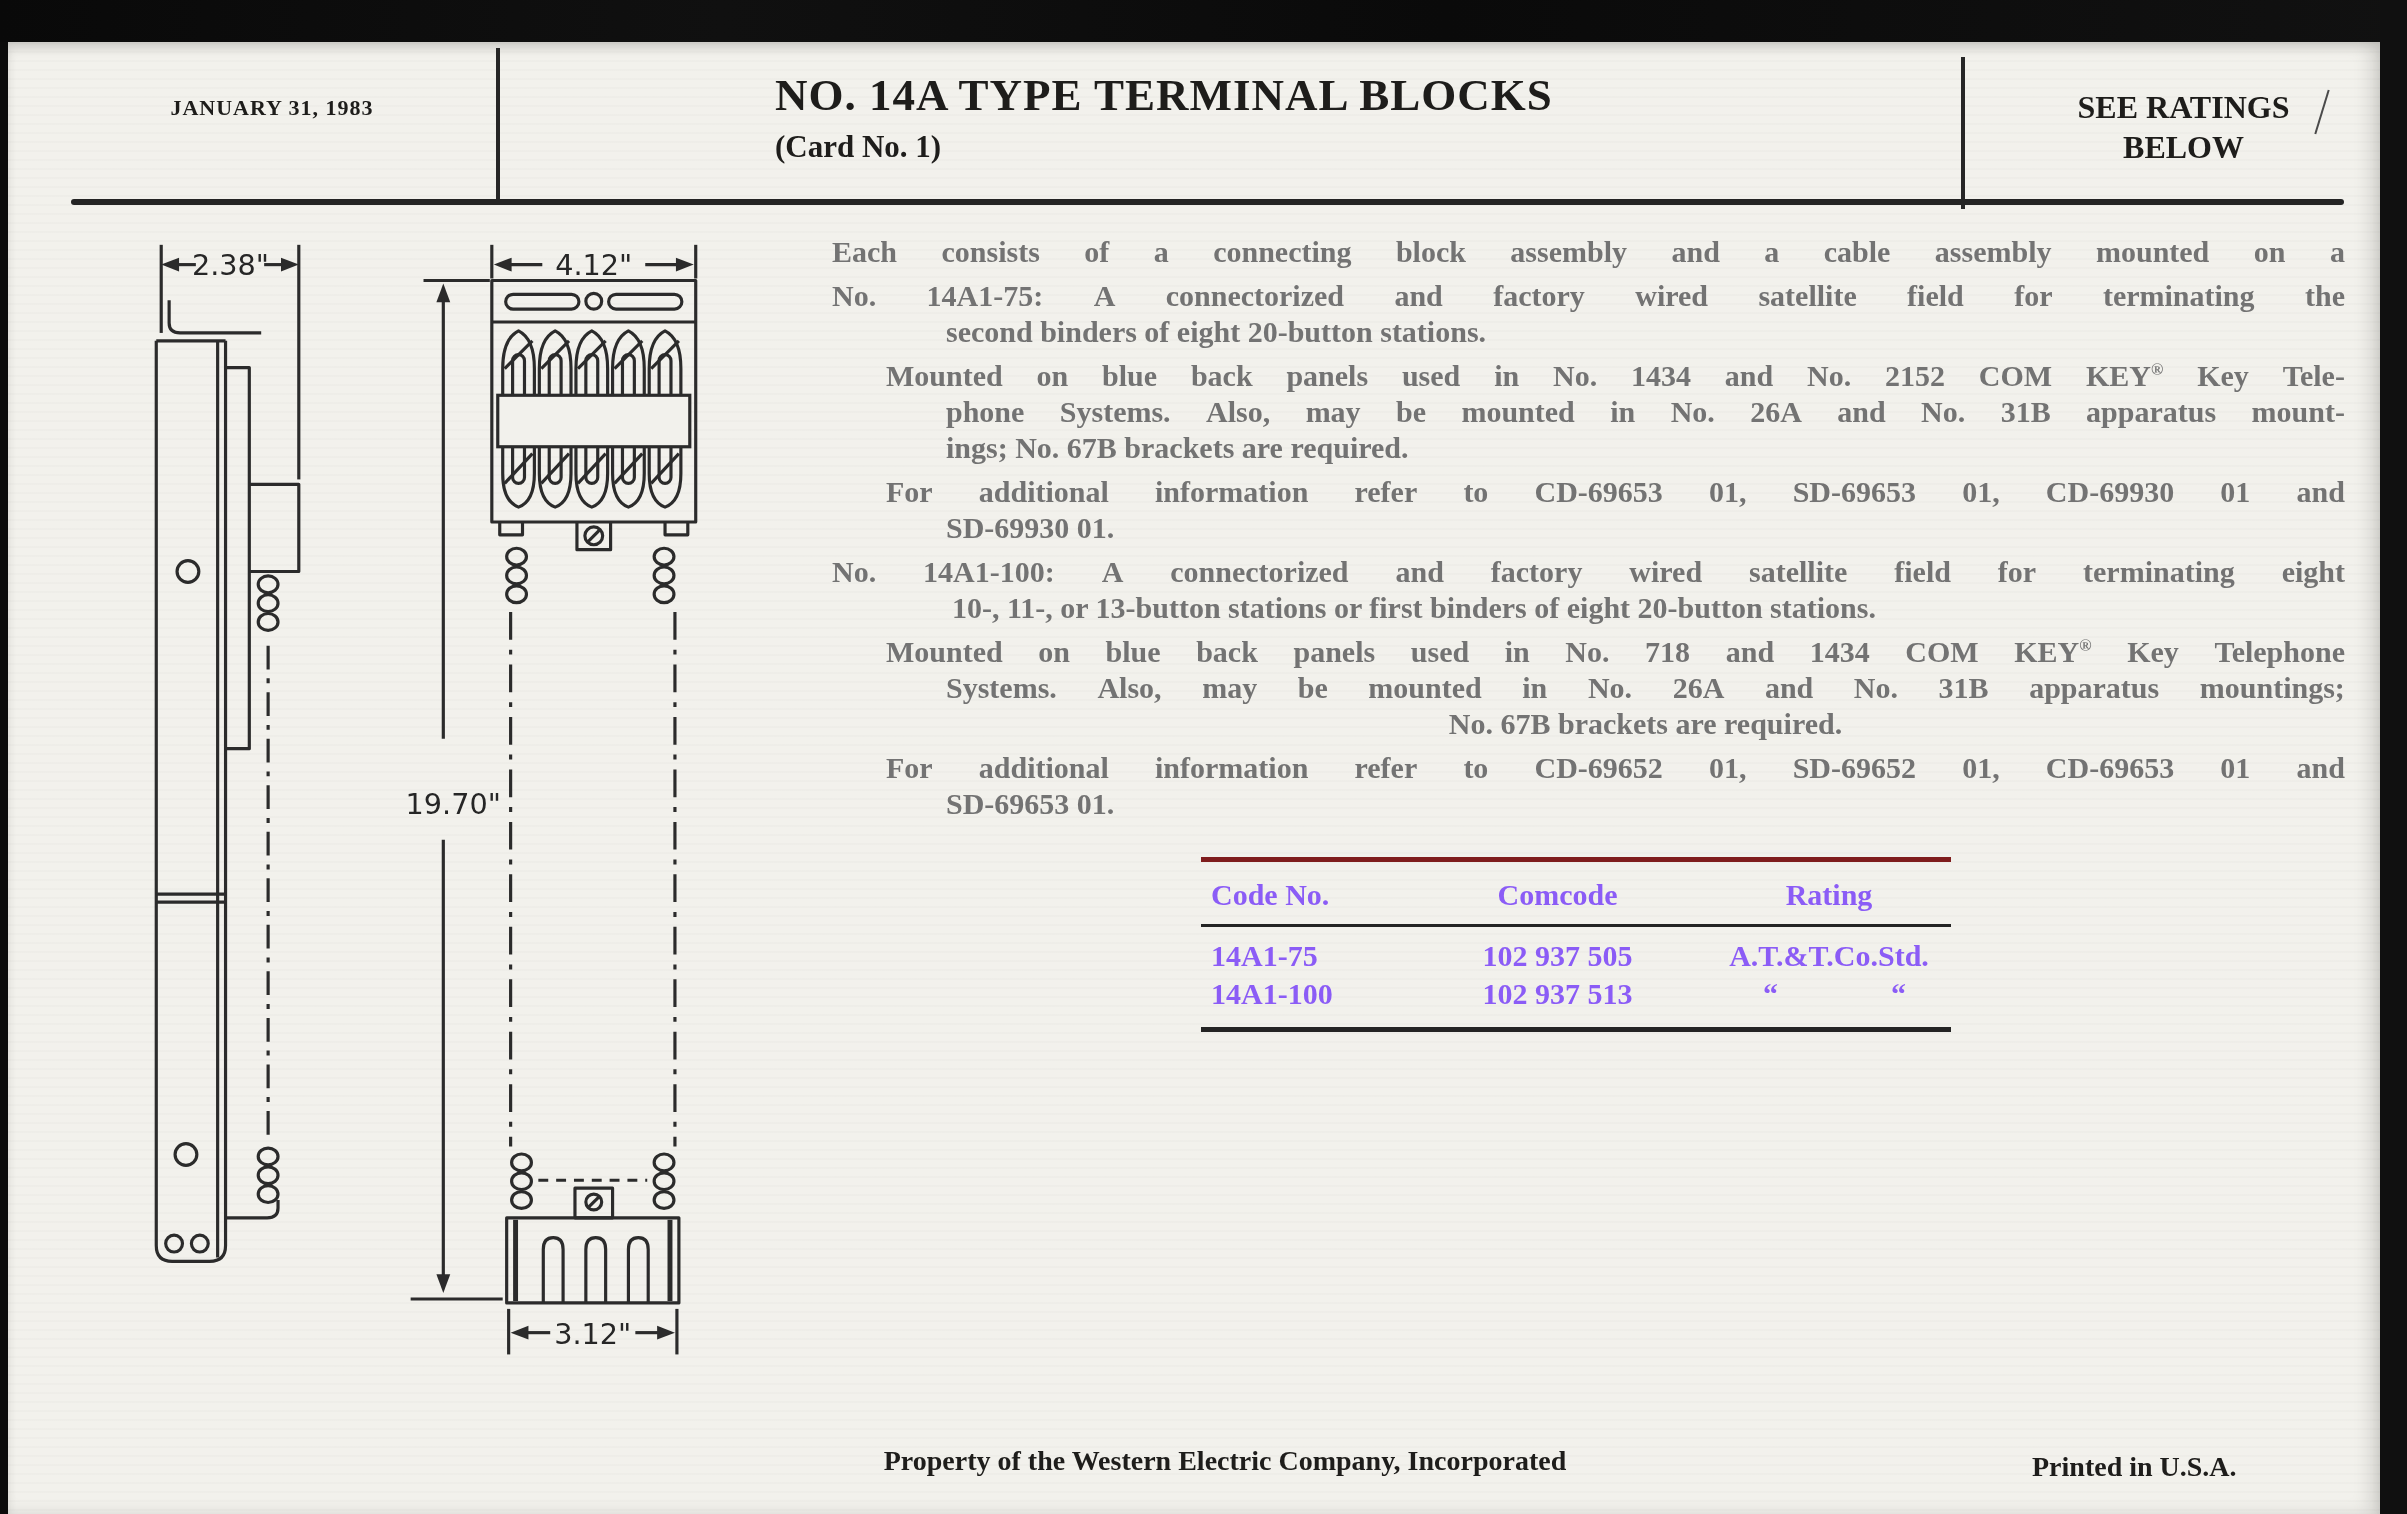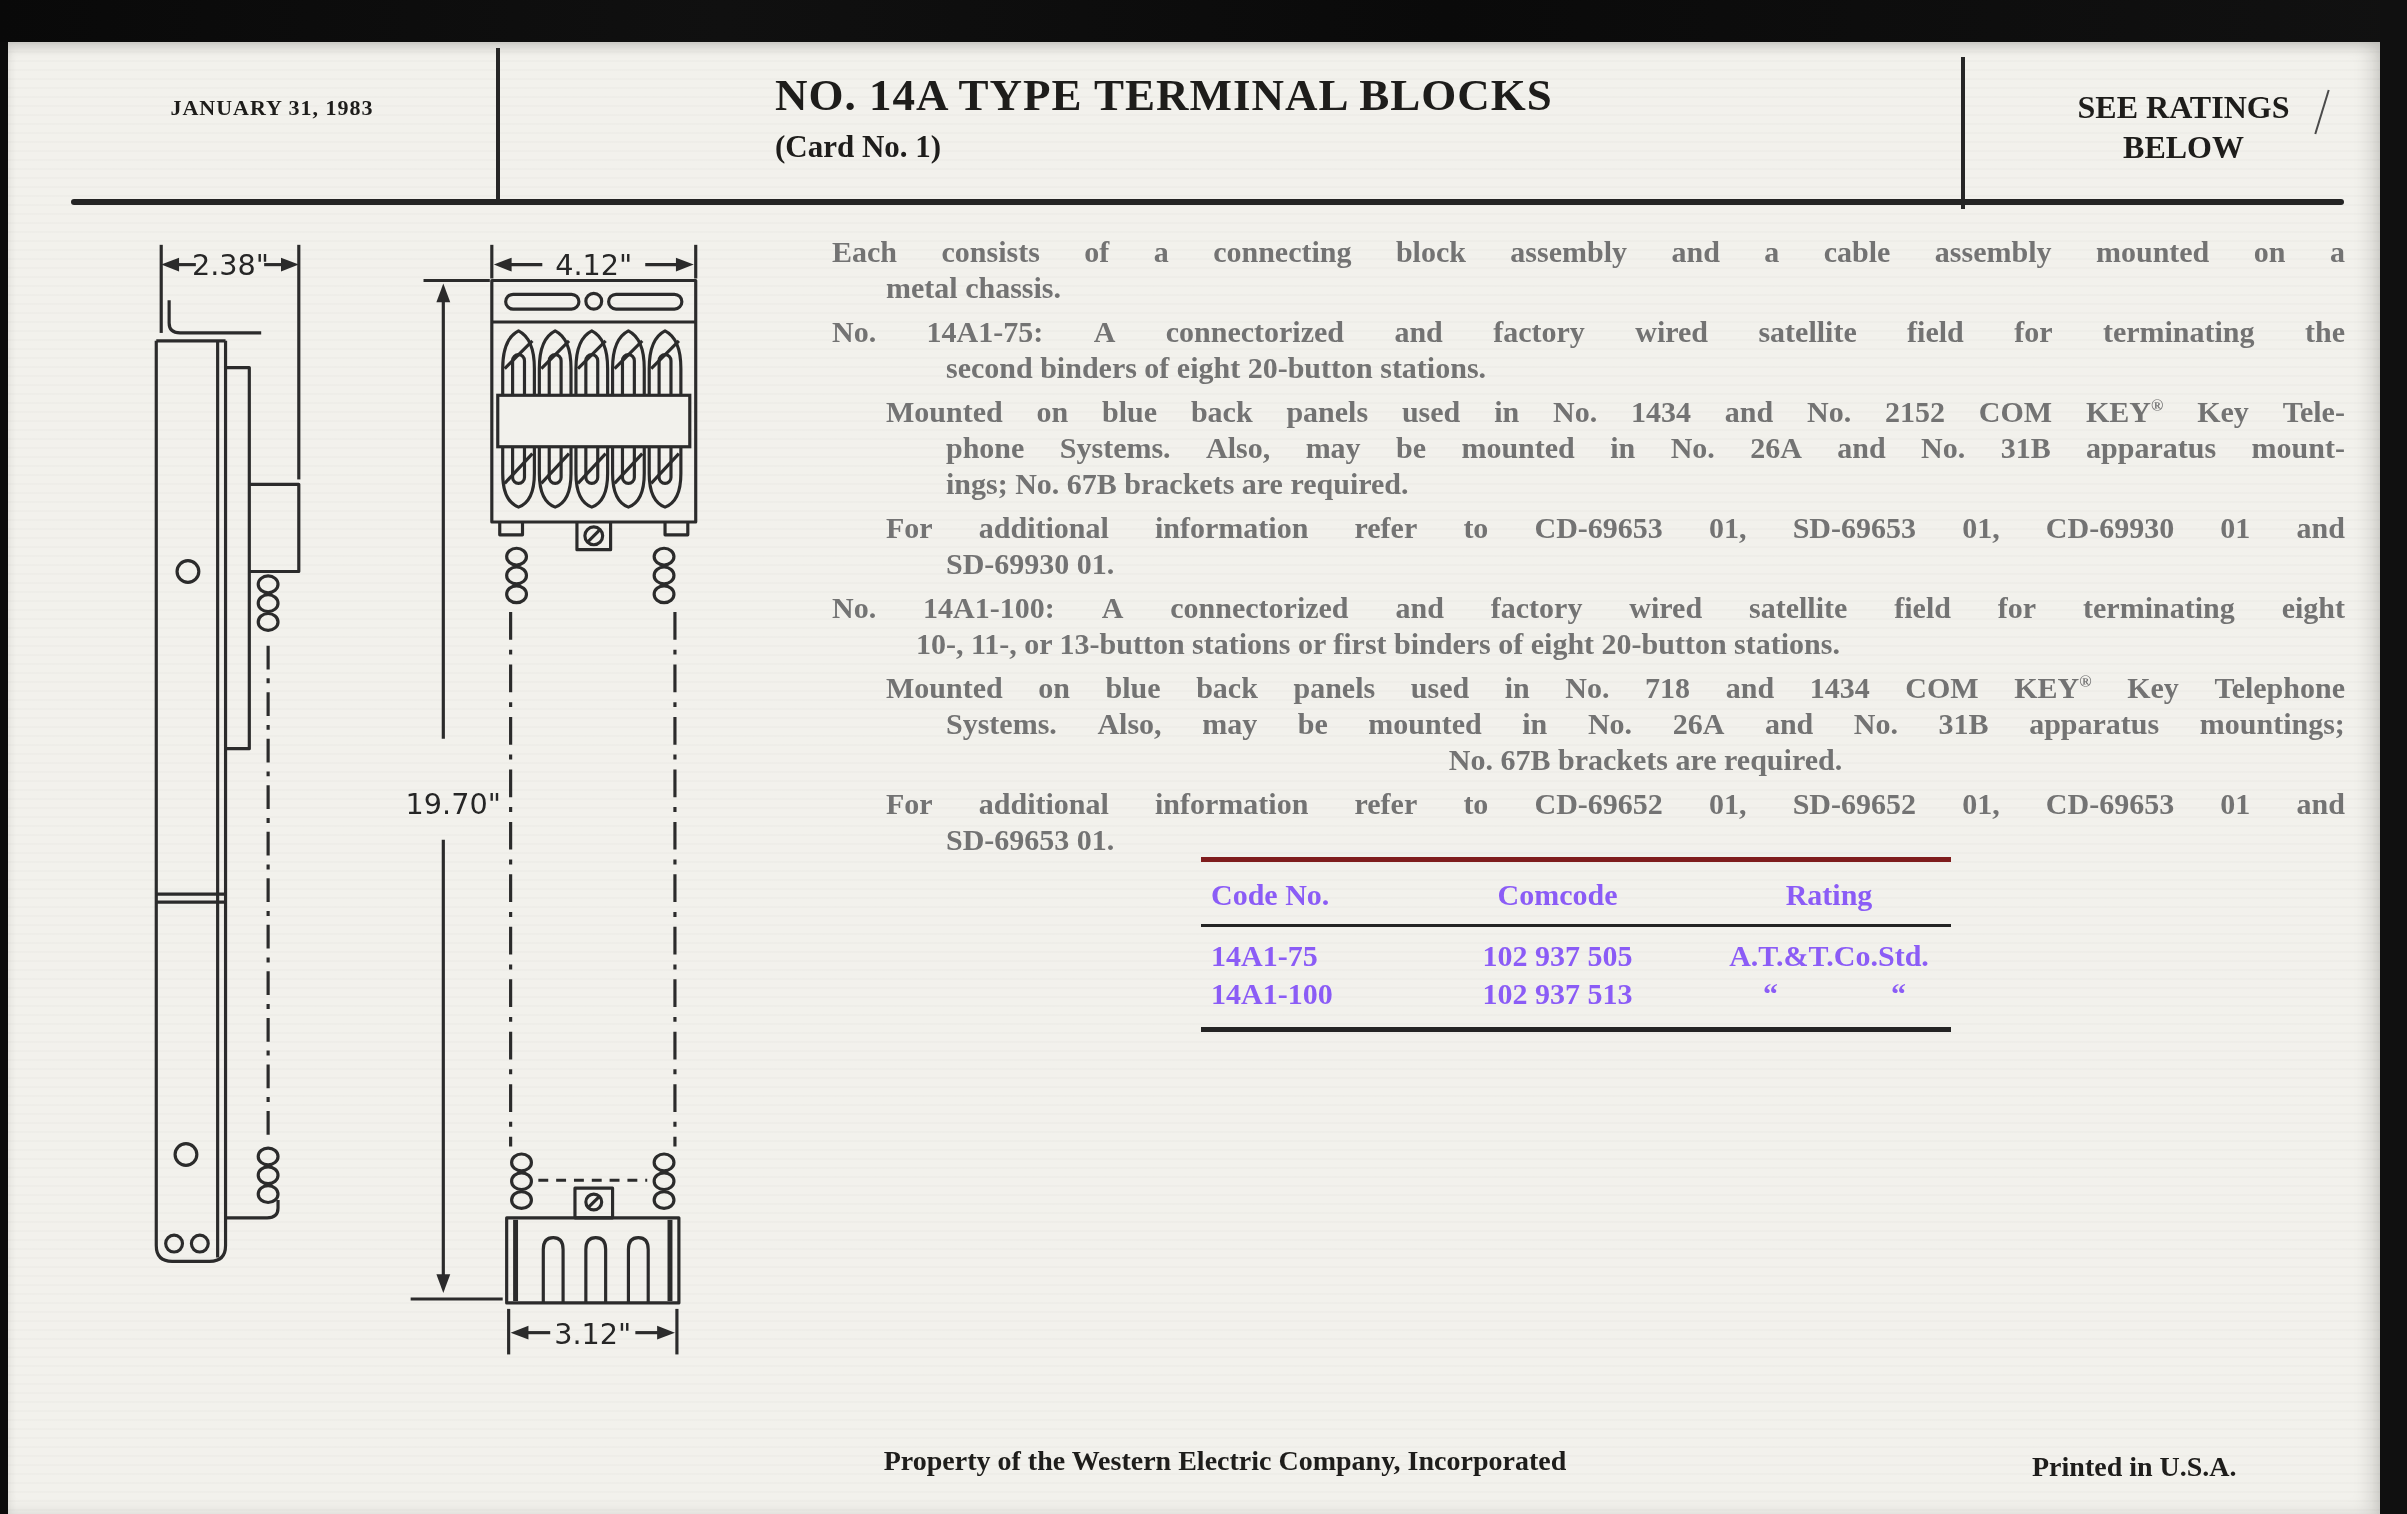--- a/index.html
+++ b/index.html
@@ -217,21 +217,20 @@
           <span>block</span>
           <span>assembly</span>
           <span>and</span>
           <span>a</span>
           <span>cable</span>
           <span>assembly</span>
           <span>mounted</span>
           <span>on</span>
           <span>a</span>
         </div>
-        <div class="line" style="margin-left: 54px;">metal chassis.</div>
       </div>
       <div class="para">
         <div class="line just" style="margin-left: 0px;">
           <span>No.</span>
           <span>14A1-75:</span>
           <span>A</span>
           <span>connectorized</span>
           <span>and</span>
           <span>factory</span>
           <span>wired</span>
@@ -305,21 +304,21 @@
           <span>connectorized</span>
           <span>and</span>
           <span>factory</span>
           <span>wired</span>
           <span>satellite</span>
           <span>field</span>
           <span>for</span>
           <span>terminating</span>
           <span>eight</span>
         </div>
-        <div class="line" style="margin-left: 84px;">10-, 11-, or 13-button stations or first binders of eight 20-button stations.</div>
+        <div class="line" style="margin-left: 120px;">10-, 11-, or 13-button stations or first binders of eight 20-button stations.</div>
       </div>
       <div class="para">
         <div class="line just" style="margin-left: 54px;">
           <span>Mounted</span>
           <span>on</span>
           <span>blue</span>
           <span>back</span>
           <span>panels</span>
           <span>used</span>
           <span>in</span>

